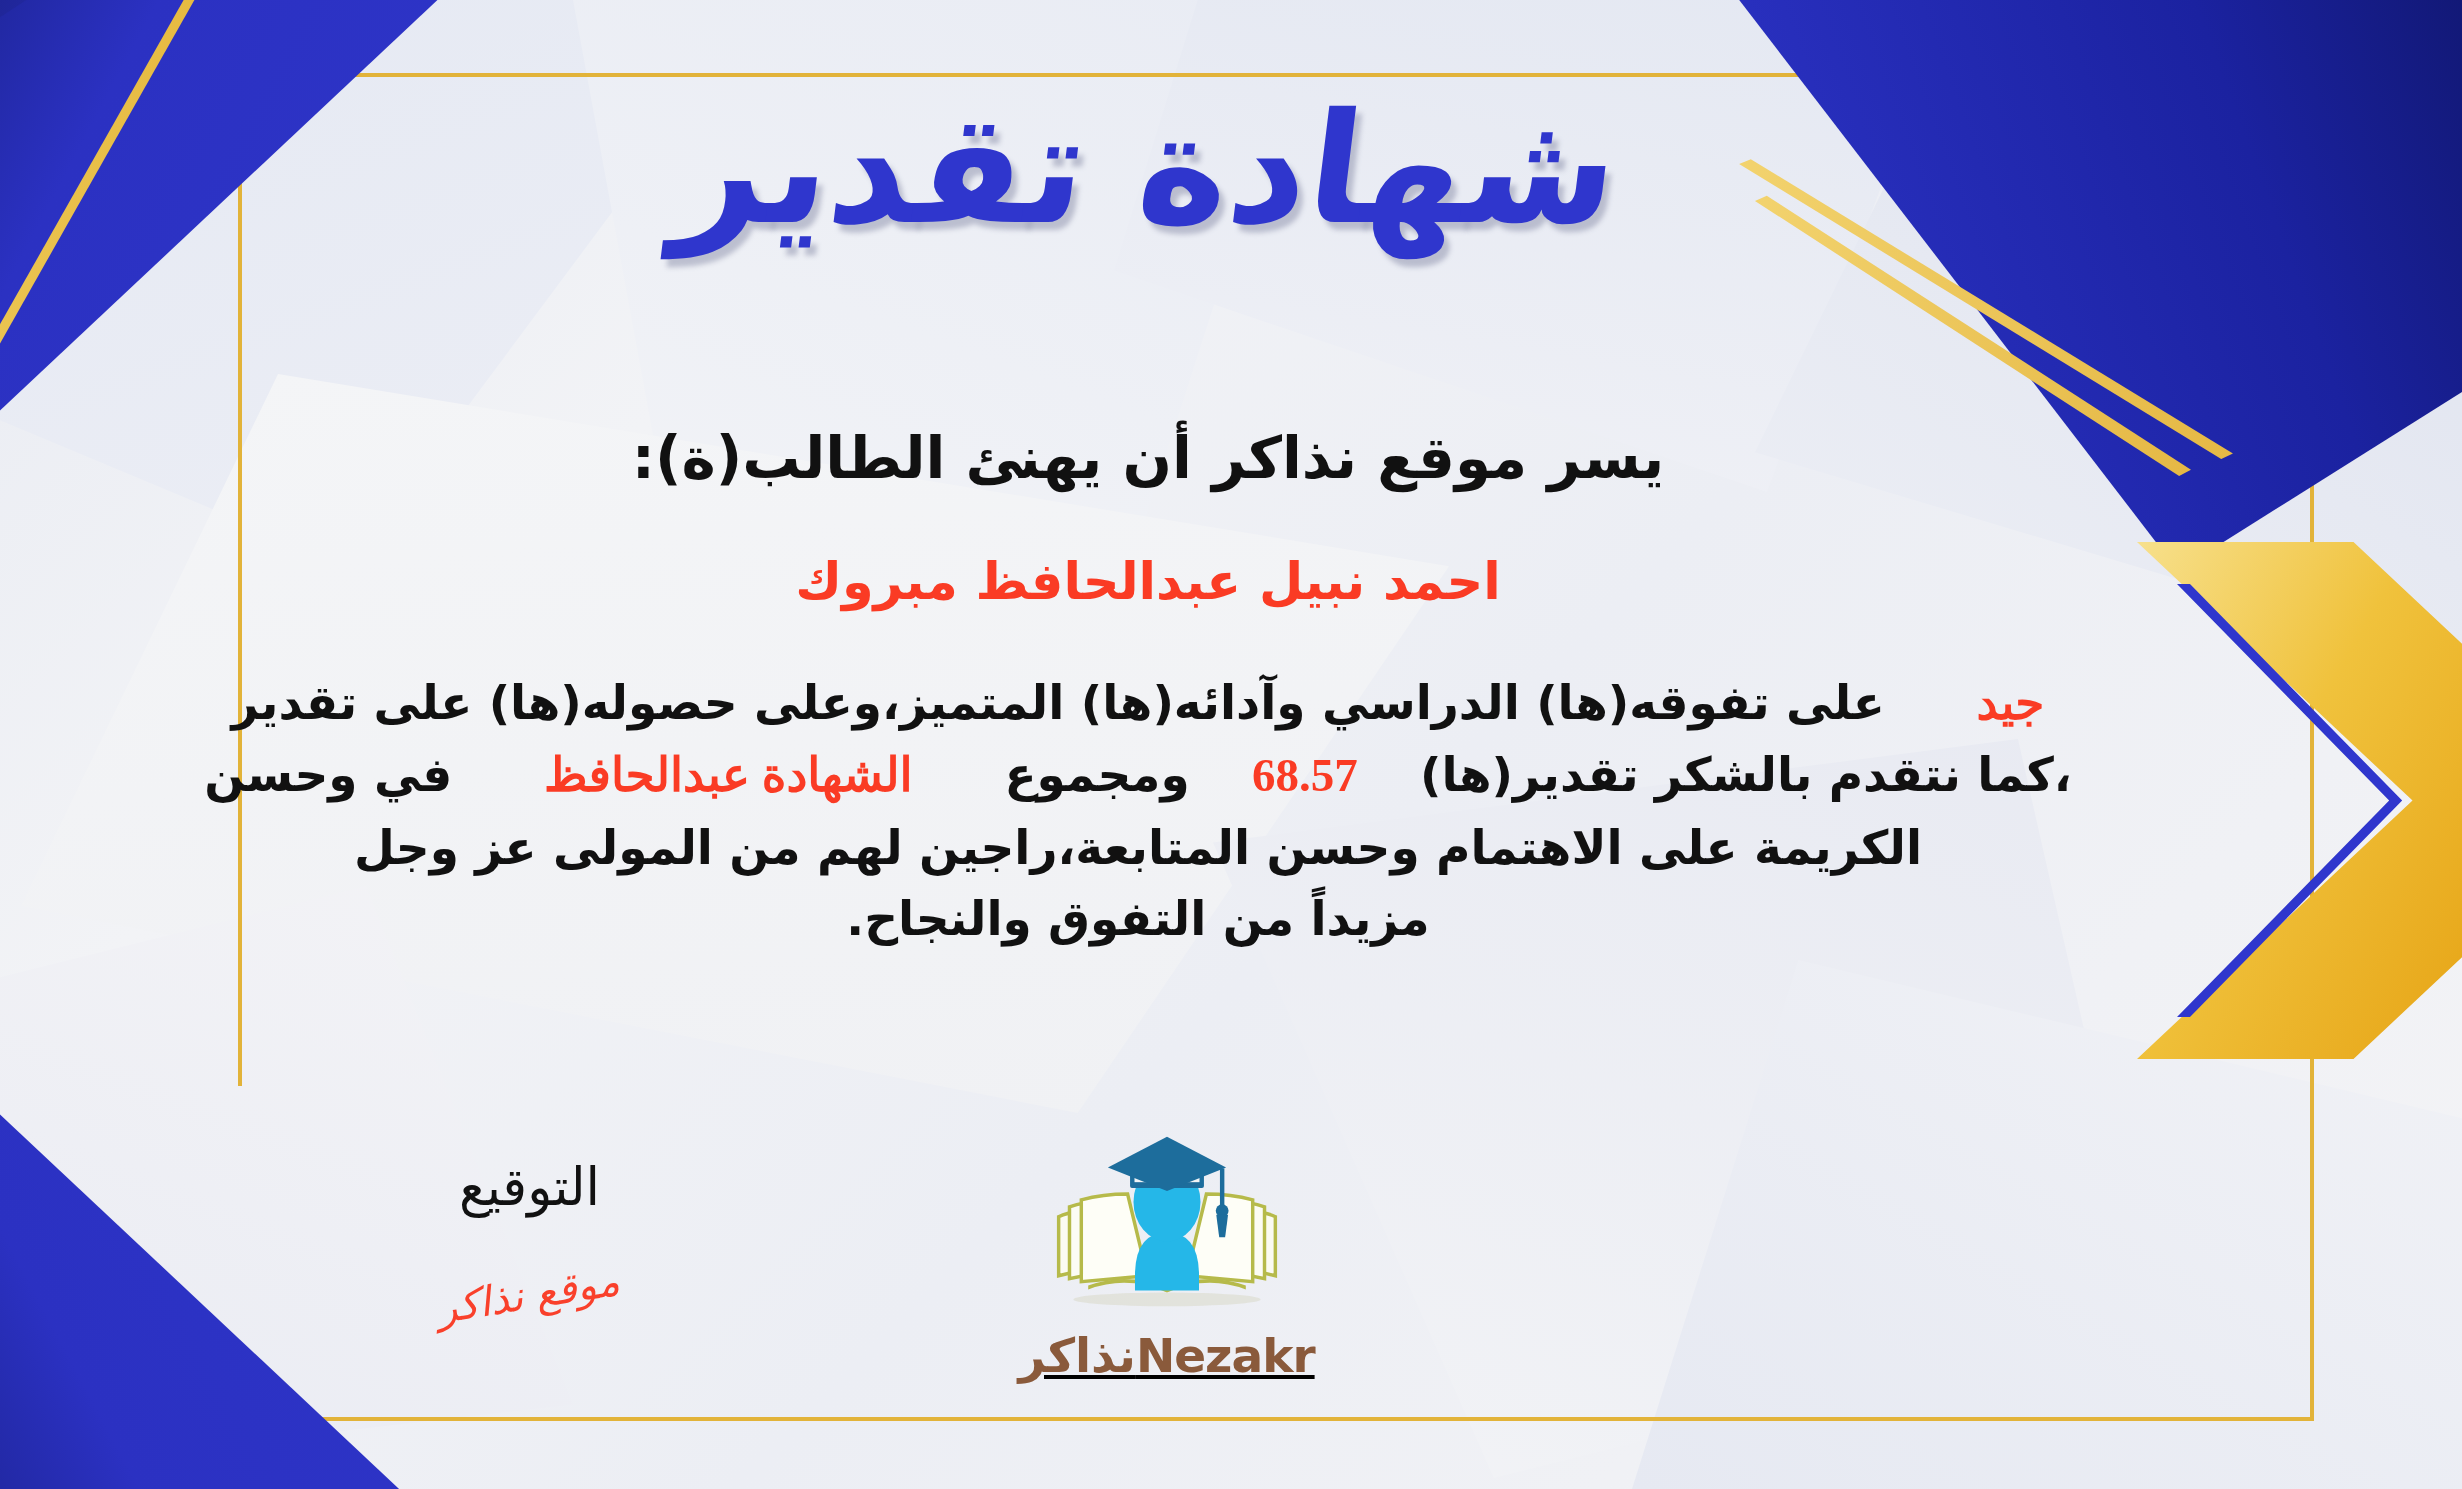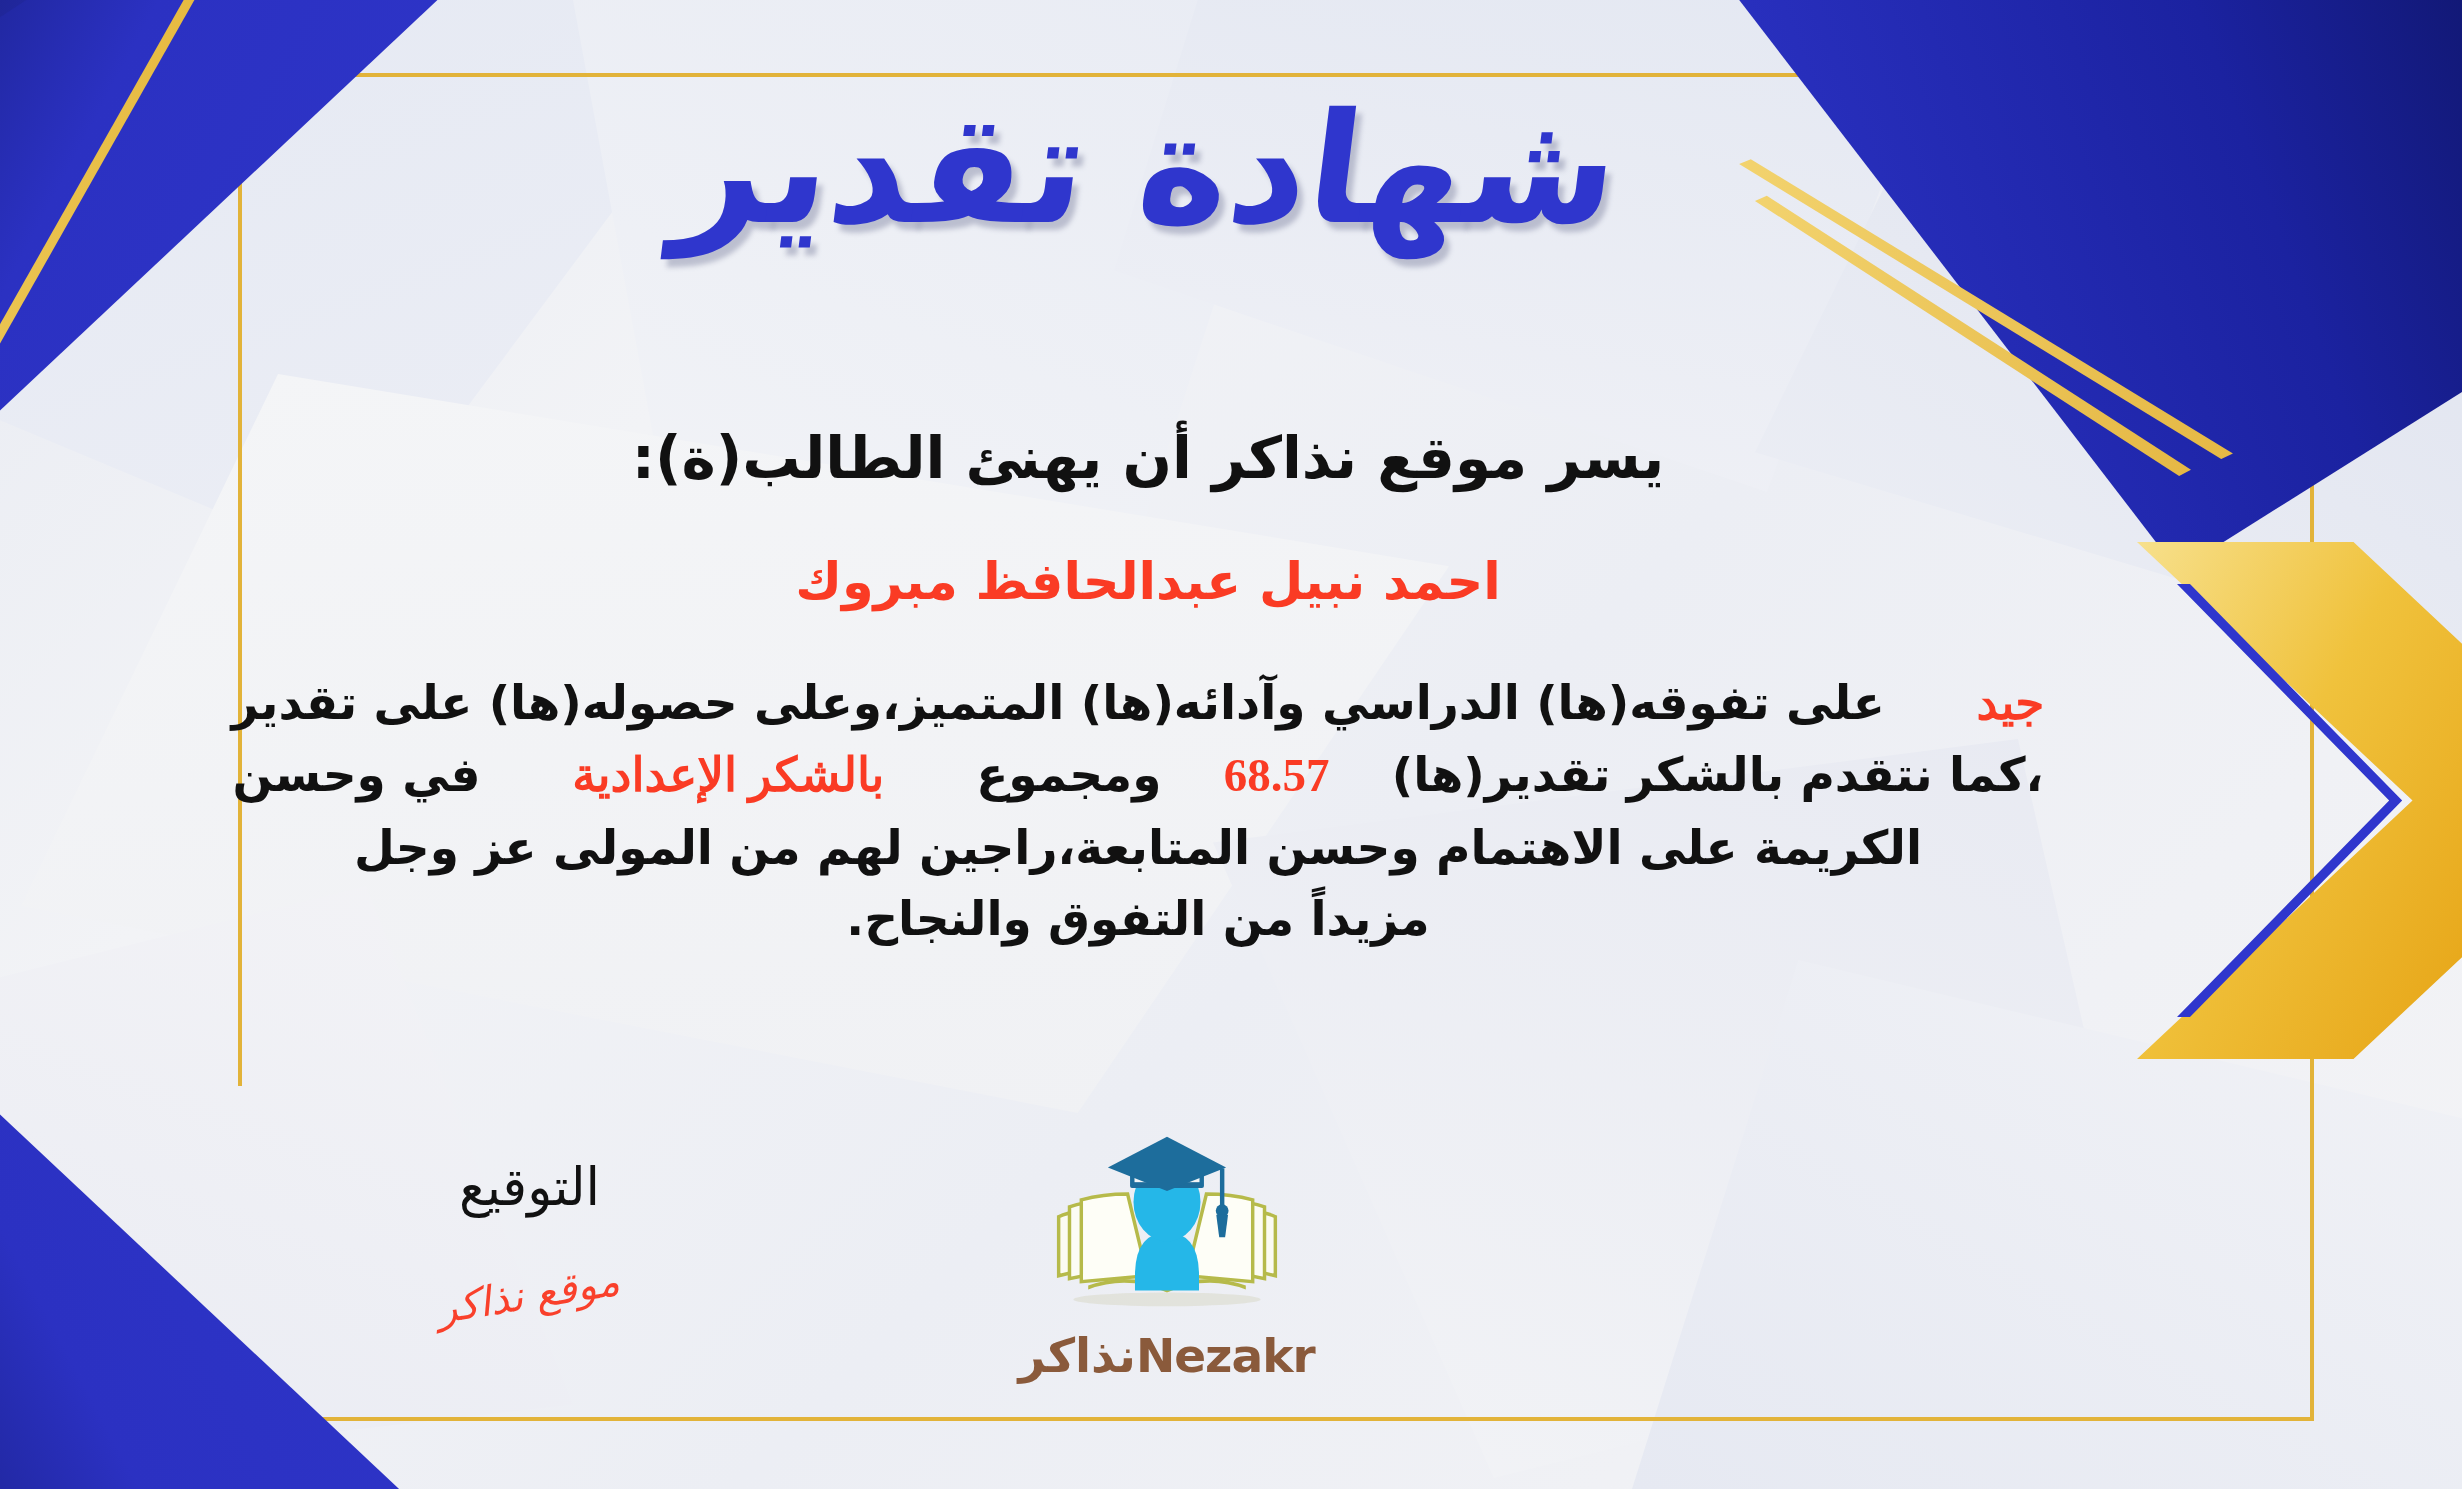--- a/index.html
+++ b/index.html
@@ -185,20 +185,21 @@
     color:#f9402b;
     font-style:italic;
     transform:rotate(-9deg);
     white-space:nowrap;
   }
 
   
   .logo{
     position:absolute;left:1111px;top:1128px;width:443px;height:295px;
     text-align:center;
+    text-decoration:underline;
   }
   .logo-mark{position:relative;width:276px;height:197px;margin:0 auto;}
   .logo-text{
     margin-top:3px;
     font-size:47px;
     font-weight:700;
     color:#8a5a3b;
     letter-spacing:-1px;
     white-space:nowrap;
     font-family:"DejaVu Sans","Liberation Sans",sans-serif;
@@ -261,21 +262,21 @@
         <span>على تفوقه(ها) الدراسي وآدائه(ها) المتميز،وعلى حصوله(ها) على تقدير</span>
       </span>
 
       <span class="body-line">
         <span>،كما نتقدم بالشكر تقدير(ها)</span>
         <span class="gapS"></span>
         <span class="hl">68.57</span>
         <span class="gapS"></span>
         <span>ومجموع</span>
         <span class="gapL"></span>
-        <span class="hl">بالشكر الإعدادية</span>
+        <span class="hl">الشهادة عبدالحافظ</span>
         <span class="gapL"></span>
         <span>في وحسن</span>
       </span>
 
       <span class="body-line">الكريمة على الاهتمام وحسن المتابعة،راجين لهم من المولى عز وجل</span>
 
       <span class="body-line">مزيداً من التفوق والنجاح.</span>
     </div>
 
     <div class="sig-label">التوقيع</div>

